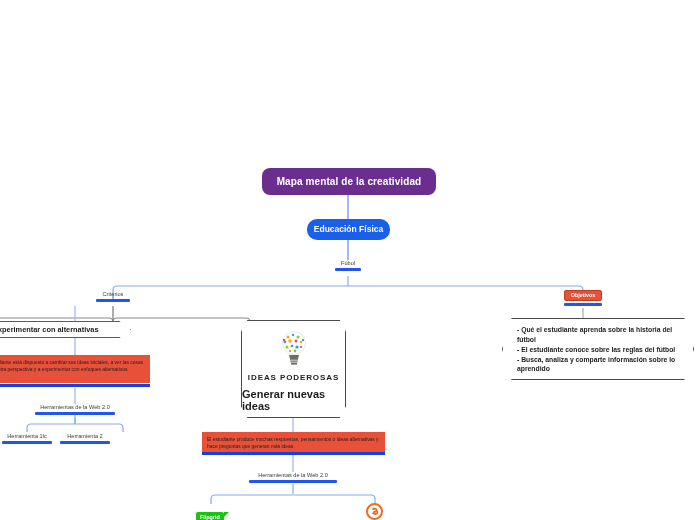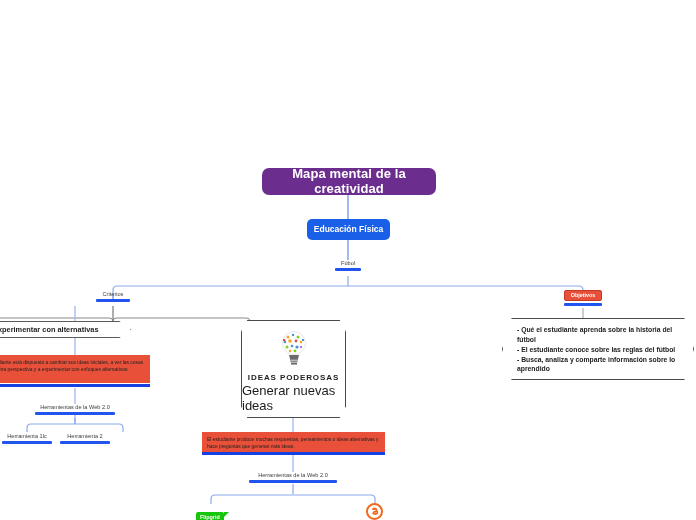--- a/index.html
+++ b/index.html
@@ -43,22 +43,23 @@
     border-radius: 7px;
     color: #ffffff;
     font-weight: bold;
     display: flex;
     align-items: center;
     justify-content: center;
     text-align: center;
     line-height: 1.15;
   }
   .pill-root {
-    font-size: 13px;
+    font-size: 10px;
     letter-spacing: .1px;
+    border-radius: 8px;
   }
   .pill-sub {
     font-size: 8.5px;
     border-radius: 5px;
   }
 
   
   .barlabel {
     display: flex;
     flex-direction: column;
@@ -152,22 +153,22 @@
   .idea-title {
     font-size: 8px;
     font-weight: bold;
     letter-spacing: .9px;
     color: #222222;
     text-align: left;
     line-height: 1.25;
     margin-top: 3px;
   }
   .idea-caption {
-    font-size: 13px;
-    font-weight: normal;
+    font-size: 11px;
+    font-weight: bold;
     color: #1c1c1c;
     margin-top: auto;
     margin-bottom: 5px;
   }
 
   
   .flipgrid {
     background: #16c60c;
     color: #ffffff;
     font-size: 5.4px;
@@ -237,21 +238,21 @@
     <path d="M293,418 L293,432" stroke="#aabdf0" stroke-width="1.4" fill="none"></path>
 
     <path d="M293,455 L293,472" stroke="#aabdf0" stroke-width="1.4" fill="none"></path>
 
     <path d="M293,484 L293,494" stroke="#8aa9ef" stroke-width="1.2" fill="none"></path>
     <path d="M211,504 L211,499 Q211,495 215,495 L371,495 Q375,495 375,499 L375,504" stroke="#8aa9ef" stroke-width="1.2" fill="none"></path>
   </svg>
 
   <div class="node pill pill-root" style="left:262px; top:168px; width:174px; height:27px; background:#6b2d8e;">Mapa mental de la creatividad</div>
 
-  <div class="node pill pill-sub" style="left:307px; top:219px; width:83px; height:21px; background:#1a5fe8;">Educación Física</div>
+  <div class="node pill pill-sub" style="left:307px; top:219px; width:83px; height:21px; background:#1a5fe8;border-radius:10px;">Educación Física</div>
 
   <div class="node barlabel" style="left:318px; top:260px; width:60px;">
     <span class="txt">Fúbol</span>
     <span class="bar" style="width:26px;"></span>
   </div>
 
   <div class="node barlabel" style="left:83px; top:291px; width:60px;">
     <span class="txt">Criterios</span>
     <span class="bar" style="width:34px;"></span>
   </div>

